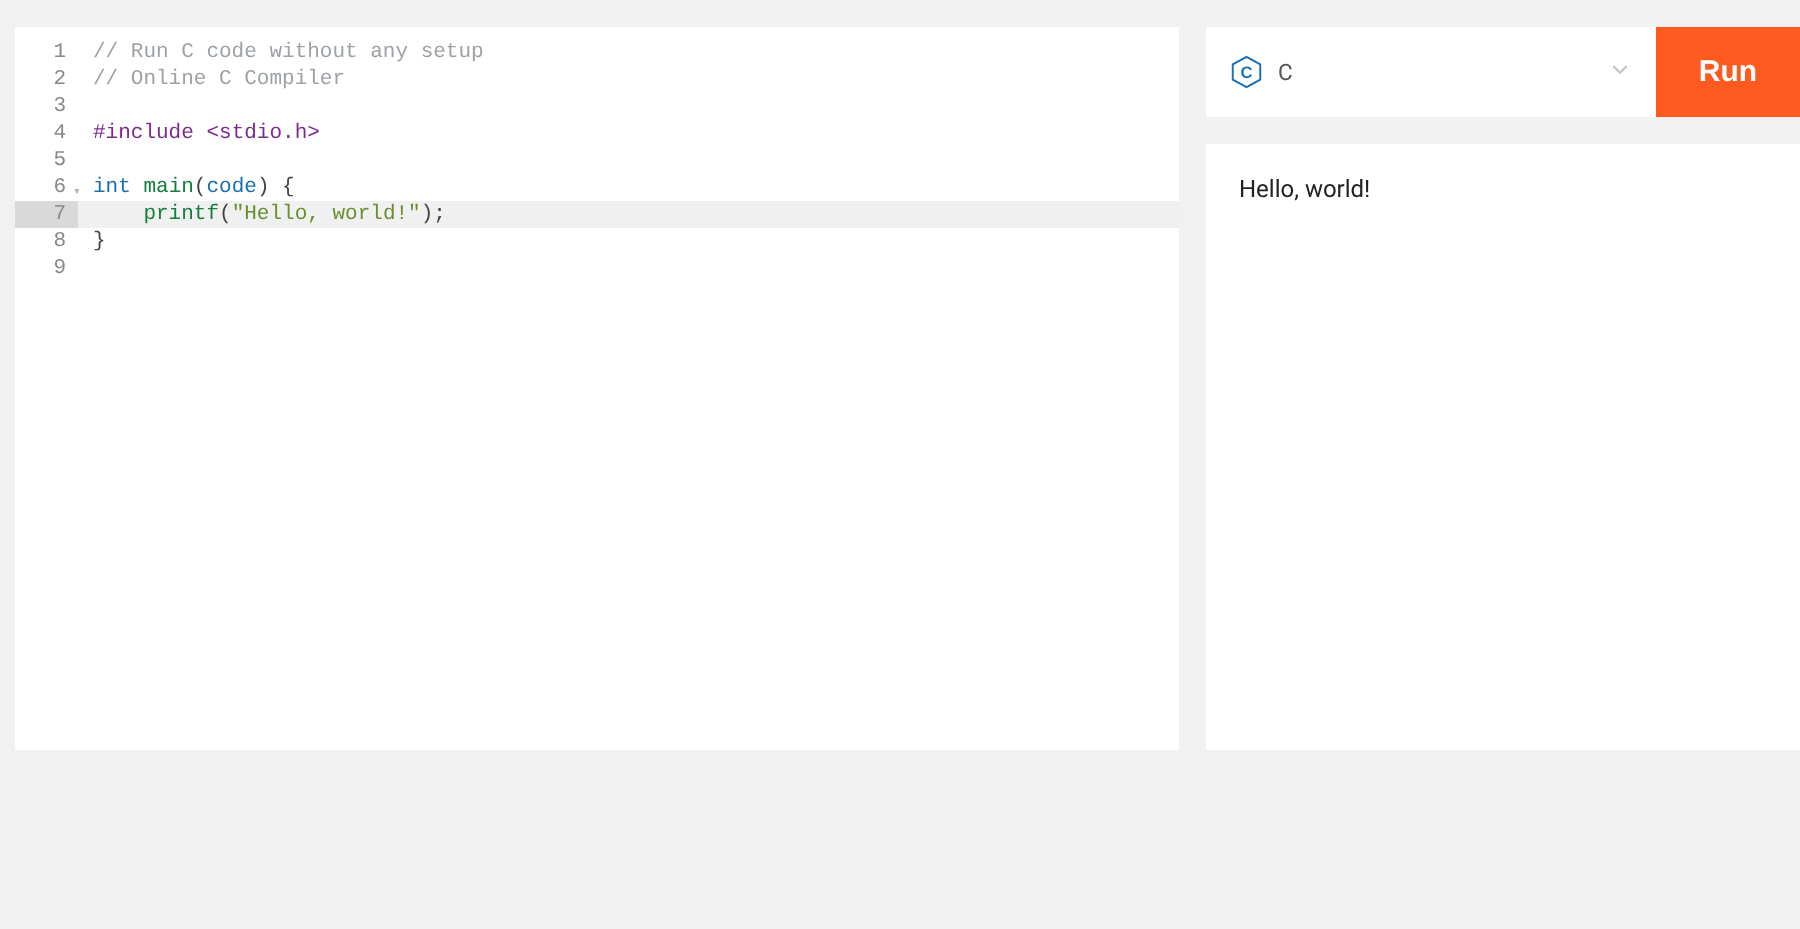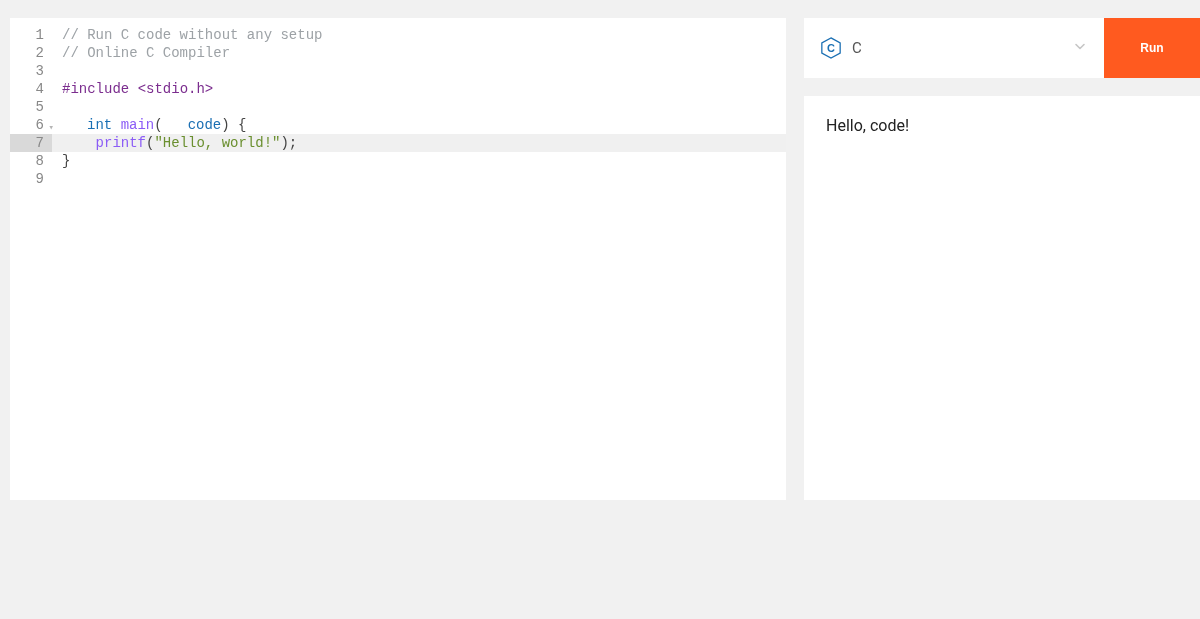--- a/index.html
+++ b/index.html
@@ -9,33 +9,33 @@
   .editor-pane { flex:1; background:#ffffff; display:flex; position:relative; }
   .gutter { width:42px; background:#ffffff; font-family: "Consolas","Menlo","Courier New",monospace; font-size:14px; line-height:18px; color:#888; padding-top:8px; }
   .gutter .ln { text-align:right; padding-right:8px; height:18px; position:relative; }
   .gutter .ln.hl { background:#d9d9d9; }
   .fold { position:absolute; right:-2px; top:3px; font-size:9px; color:#b5b5b5; }
   .code { flex:1; font-family:"Consolas","Menlo","Courier New",monospace; font-size:14px; line-height:18px; padding-top:8px; position:relative; }
   .code .line { height:18px; white-space:pre; padding-left:10px; }
   .code .line.hl { background:#f0f0f0; }
   .tok-comment { color:#9da2a6; }
   .tok-pre     { color:#7b2d8e; }
-  .tok-kw      { color:#1a6fb3;margin-left:25px; }
-  .tok-fn      { color:#8b5cf6; }
+  .tok-kw      { color:#1a6fb3; }
+  .tok-fn      { color:#15803d; }
   .tok-str     { color:#6a8f2f; }
   .tok-num     { color:#6a8f2f; }
   .tok-punct   { color:#444; }
 
   .right-pane { width:396px; display:flex; flex-direction:column; gap:18px; padding-right:0; }
   .lang-bar { display:flex; height:60px; background:#ffffff; align-items:stretch; }
   .lang-select { flex:1; display:flex; align-items:center; padding:0 16px; cursor:pointer; position:relative; }
   .lang-icon { width:22px; height:22px; margin-right:10px; display:flex; align-items:center; justify-content:center; }
   .lang-name { font-size:15px; color:#555; }
   .chevron { position:absolute; right:18px; top:50%; transform:translateY(-50%); color:#c6c6c6; font-size:12px; }
-  .run-btn { width:96px; background:#ff5a1f; color:#fff; border:none; font-size:12px; font-weight:600; cursor:pointer; display:flex; align-items:center; justify-content:center; }
+  .run-btn { width:96px; background:#ff5a1f; color:#fff; border:none; font-size:20px; font-weight:600; cursor:pointer; display:flex; align-items:center; justify-content:center; }
   .output-pane { flex:1; background:#ffffff; padding:20px 22px; font-size:16px; color:#222; }
 
   .input-section { background:#ffffff; margin:0; height:119px; padding:22px 22px 0 22px; }
   .input-label { font-size:18px; color:#5e5e5e; letter-spacing:0.2px; }
 </style>
 </head>
 <body>
 
 <div class="app">
   <div class="top">
@@ -76,19 +76,19 @@
           <span class="lang-name">C</span>
           <span class="chevron">
             <svg width="12" height="12" viewBox="0 0 12 12">
                 <path d="M2 4 L6 8 L10 4" fill="none" stroke="#c6c6c6" stroke-width="1.6" stroke-linecap="round" stroke-linejoin="round"></path>
               </svg>
           </span>
         </div>
         <button class="run-btn">Run</button>
       </div>
       <div class="output-pane">
-        <div>Hello, code!</div>
+        <div>Hello, world!</div>
       </div>
     </div>
 
   </div>
 
 </div>
 
 </body></html>

